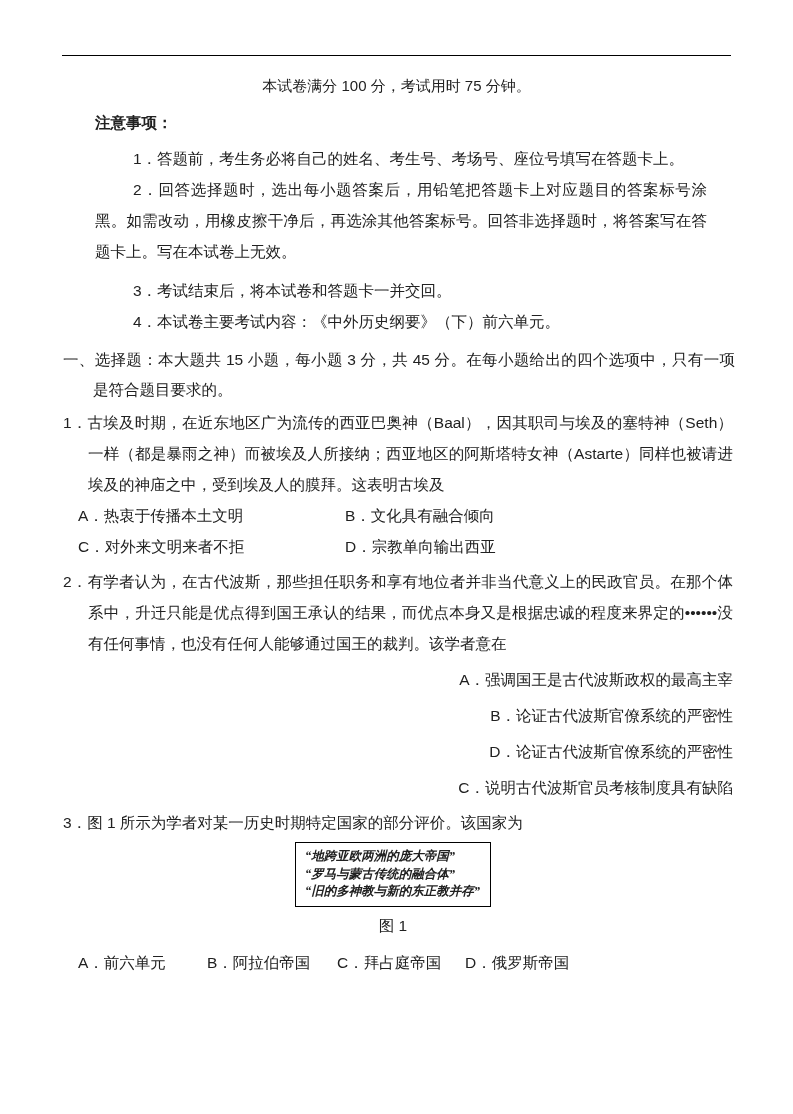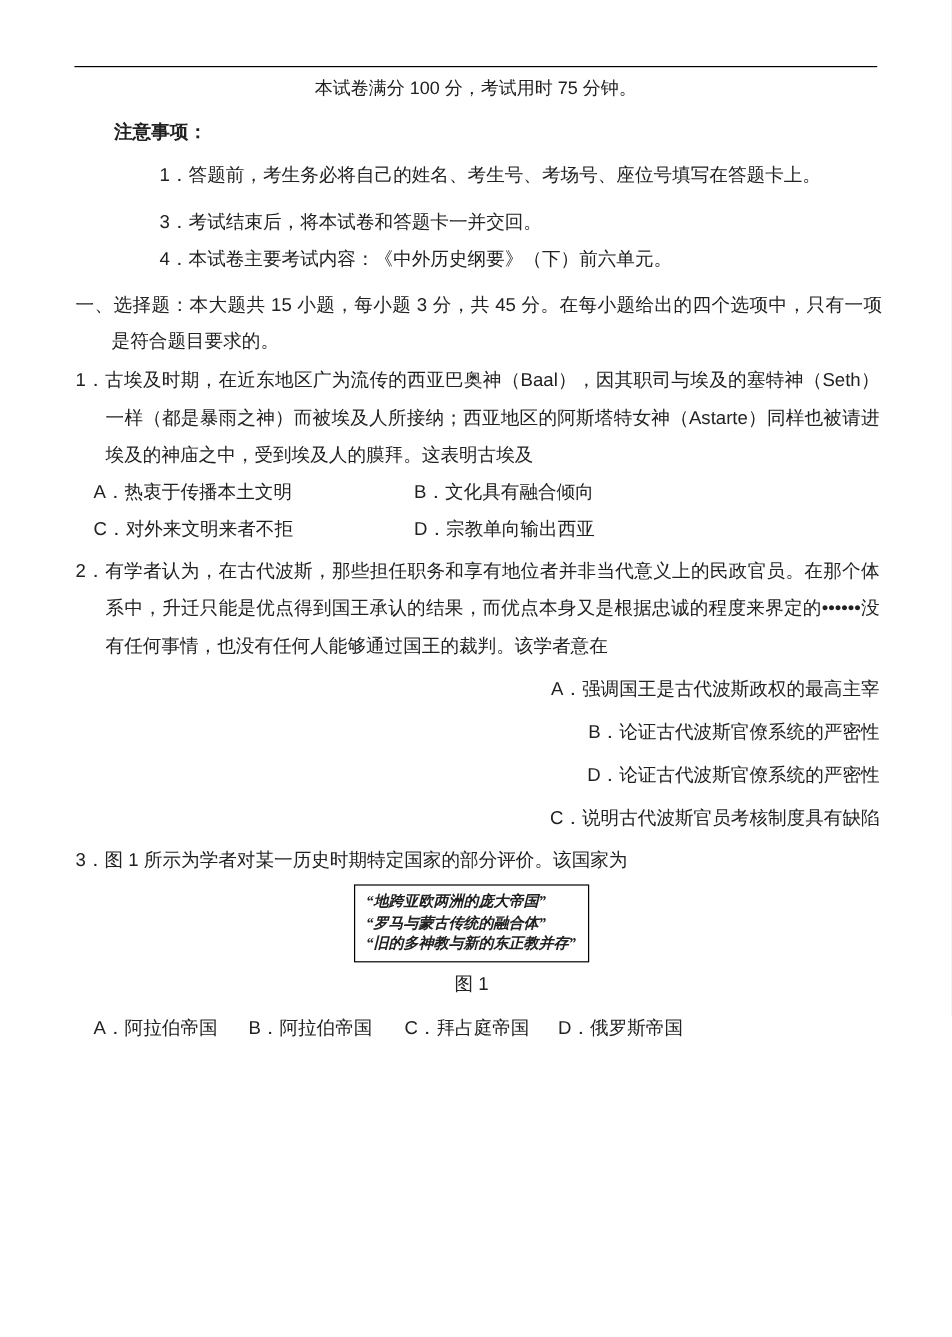--- a/index.html
+++ b/index.html
@@ -21,21 +21,21 @@
     height: 0;
   }
   .title {
     margin-top: 9px;
     text-align: center;
     font-size: 16.5px;
     font-weight: bold;
     line-height: 22px;
   }
   .subtitle {
-    margin-top: 7px;
+    margin-top: 19px;
     text-align: center;
     font-size: 15px;
     line-height: 21px;
   }
   .notice-heading {
     margin: 16px 60px 0 95px;
     font-weight: bold;
     line-height: 22px;
   }
   .notice-item {
@@ -110,20 +110,21 @@
 <body>
 
 <div class="page">
 
   <div class="top-rule"></div>
 
   <div class="subtitle">本试卷满分 100 分，考试用时 75 分钟。</div>
 
   <div class="notice-heading">注意事项：</div>
   <div class="notice-item first">1．答题前，考生务必将自己的姓名、考生号、考场号、座位号填写在答题卡上。</div>
+  <div class="notice-item">2．回答选择题时，选出每小题答案后，用铅笔把答题卡上对应题目的答案标号涂黑。如需改动，用橡皮擦干净后，再选涂其他答案标号。回答非选择题时，将答案写在答题卡上。写在本试卷上无效。</div>
   <div class="notice-item sp">3．考试结束后，将本试卷和答题卡一并交回。</div>
   <div class="notice-item">4．本试卷主要考试内容：《中外历史纲要》（下）前六单元。</div>
 
   <div class="section-heading">一、选择题：本大题共 15 小题，每小题 3 分，共 45 分。在每小题给出的四个选项中，只有一项是符合题目要求的。</div>
 
   <div class="question"><span>1．</span><span>古埃及时期，在近东地区广为流传的西亚巴奥神（Baal），因其职司与埃及的塞特神（Seth）一样（都是暴雨之神）而被埃及人所接纳；西亚地区的阿斯塔特女神（Astarte）同样也被请进埃及的神庙之中，受到埃及人的膜拜。这表明古埃及</span></div>
   <div class="opts-2col">
     <span class="col1">A．热衷于传播本土文明</span><span>B．文化具有融合倾向</span>
   </div>
   <div class="opts-2col">
@@ -141,16 +142,16 @@
   <div class="question q3"><span>3．</span><span>图 1 所示为学者对某一历史时期特定国家的部分评价。该国家为</span></div>
 
   <div class="fig-box">
     <div class="fig-line">“地跨亚欧两洲的庞大帝国”</div>
     <div class="fig-line">“罗马与蒙古传统的融合体”</div>
     <div class="fig-line">“旧的多神教与新的东正教并存”</div>
   </div>
   <div class="fig-caption">图 1</div>
 
   <div class="opts-4col">
-    <span class="c1">A．阿拉伯帝国</span><span class="c2">B．阿拉伯帝国</span><span class="c3">C．拜占庭帝国</span><span class="c4">D．俄罗斯帝国</span>
+    <span class="c1">A．前六单元</span><span class="c2">B．阿拉伯帝国</span><span class="c3">C．拜占庭帝国</span><span class="c4">D．俄罗斯帝国</span>
   </div>
 
 </div>
 
 </body></html>

